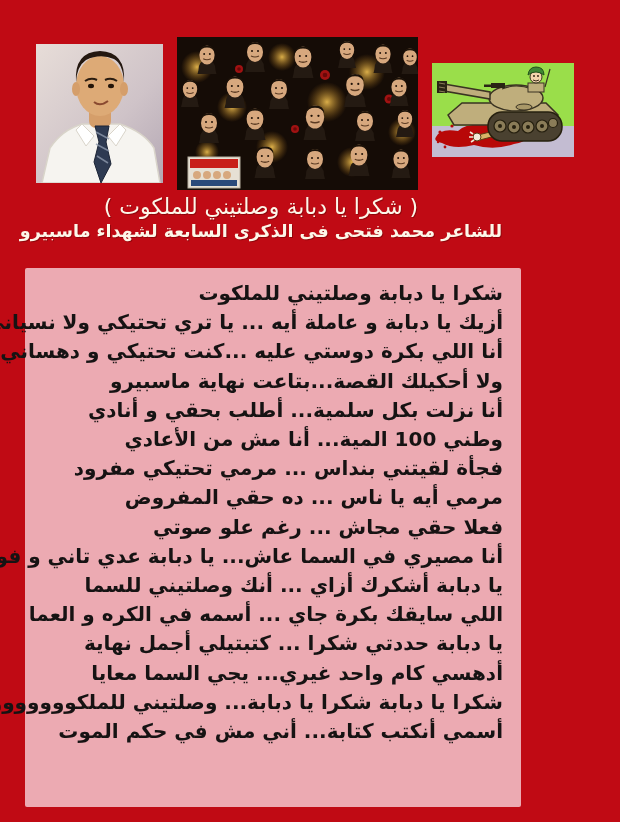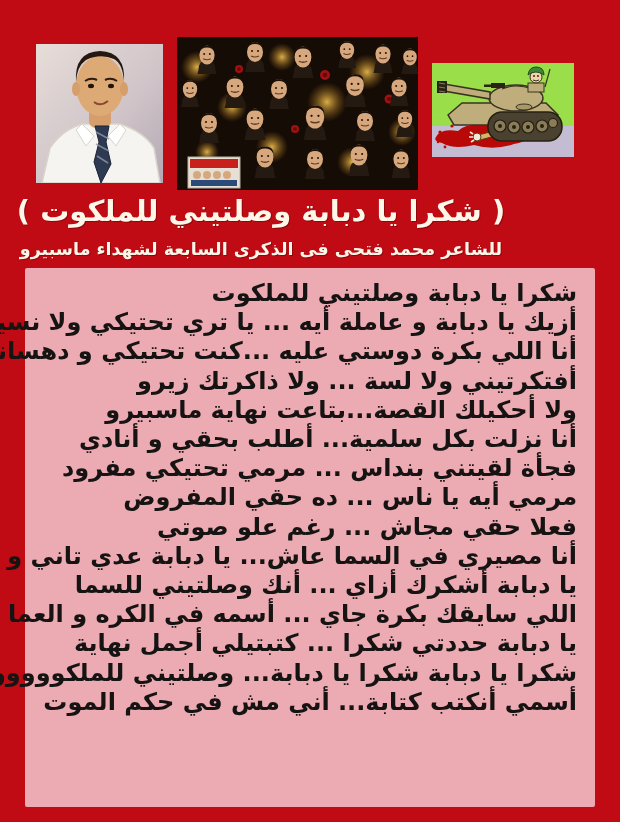--- a/index.html
+++ b/index.html
@@ -13,34 +13,34 @@
   .poet-photo   { left:36px;  top:44px; width:127px; height:139px; }
   .martyrs-collage { left:177px; top:37px; width:241px; height:153px; }
   .tank-cartoon { left:432px; top:63px; width:142px; height:94px; }
   .img-box svg { display:block; width:100%; height:100%; }
 
   .title-block {
     position:absolute; left:0; top:193px; width:522px;
     text-align:center; direction:rtl; color:#fdf7e9;
   }
   .poster-title {
-    font-size:29px; font-weight:bold; line-height:1.25;
+    font-size:22px; font-weight:normal; line-height:1.25;
     text-shadow:1px 1px 0 rgba(90,0,0,.45);
   }
   .poster-subtitle {
-    font-size:17.5px; font-weight:bold; margin-top:10px;
+    font-size:17.5px; font-weight:bold; margin-top:0;
     text-shadow:1px 1px 0 rgba(90,0,0,.45);
   }
 
   .poem-box {
-    position:absolute; left:25px; top:268px; width:570px; height:539px;
+    position:absolute; left:25px; top:268px; width:496px; height:539px;
     background:#ecaab2; box-sizing:border-box;
     padding:11px 18px 0 12px;
     direction:rtl; text-align:right;
-    color:#161313; font-weight:bold; font-size:24px;
+    color:#161313; font-weight:bold; font-size:20px;
     border-radius:2px;
   }
   .poem-line { line-height:29.2px; white-space:nowrap; }
 </style>
 </head>
 <body>
 
 <div class="poster">
 
   <div class="img-box poet-photo">
@@ -203,28 +203,29 @@
   <div class="title-block">
     <div class="poster-title">( شكرا يا دبابة وصلتيني للملكوت )</div>
     <div class="poster-subtitle">للشاعر محمد فتحى فى الذكرى السابعة لشهداء ماسبيرو</div>
   </div>
 
   <div class="poem-box">
     <div class="poem-lines">
         <div class="poem-line">شكرا يا دبابة وصلتيني للملكوت</div>
         <div class="poem-line">أزيك يا دبابة و عاملة أيه ... يا تري تحتيكي ولا نسياني</div>
         <div class="poem-line">أنا اللي بكرة دوستي عليه ...كنت تحتيكي و دهساني</div>
-        <div class="poem-line">أفتكرتيني ولا لسة ... ولا ذاكرتك زيرو</div>
         <div class="poem-line">ولا أحكيلك القصة...بتاعت نهاية ماسبيرو</div>
         <div class="poem-line">أنا نزلت بكل سلمية... أطلب بحقي و أنادي</div>
+        <div class="poem-line">وطني 100 المية... أنا مش من الأعادي</div>
         <div class="poem-line">فجأة لقيتني بنداس ... مرمي تحتيكي مفرود</div>
         <div class="poem-line">مرمي أيه يا ناس ... ده حقي المفروض</div>
         <div class="poem-line">فعلا حقي مجاش ... رغم علو صوتي</div>
         <div class="poem-line">أنا مصيري في السما عاش... يا دبابة عدي تاني و فوتي</div>
         <div class="poem-line">يا دبابة أشكرك أزاي ... أنك وصلتيني للسما</div>
         <div class="poem-line">اللي سايقك بكرة جاي ... أسمه في الكره و العما</div>
         <div class="poem-line">يا دبابة حددتي شكرا ... كتبتيلي أجمل نهاية</div>
+        <div class="poem-line">أدهسي كام واحد غيري... يجي السما معايا</div>
         <div class="poem-line">شكرا يا دبابة شكرا يا دبابة... وصلتيني للملكوووووووت</div>
         <div class="poem-line">أسمي أنكتب كتابة... أني مش في حكم الموت</div>
       </div>
   </div>
 
 </div>
 
 </body></html>

